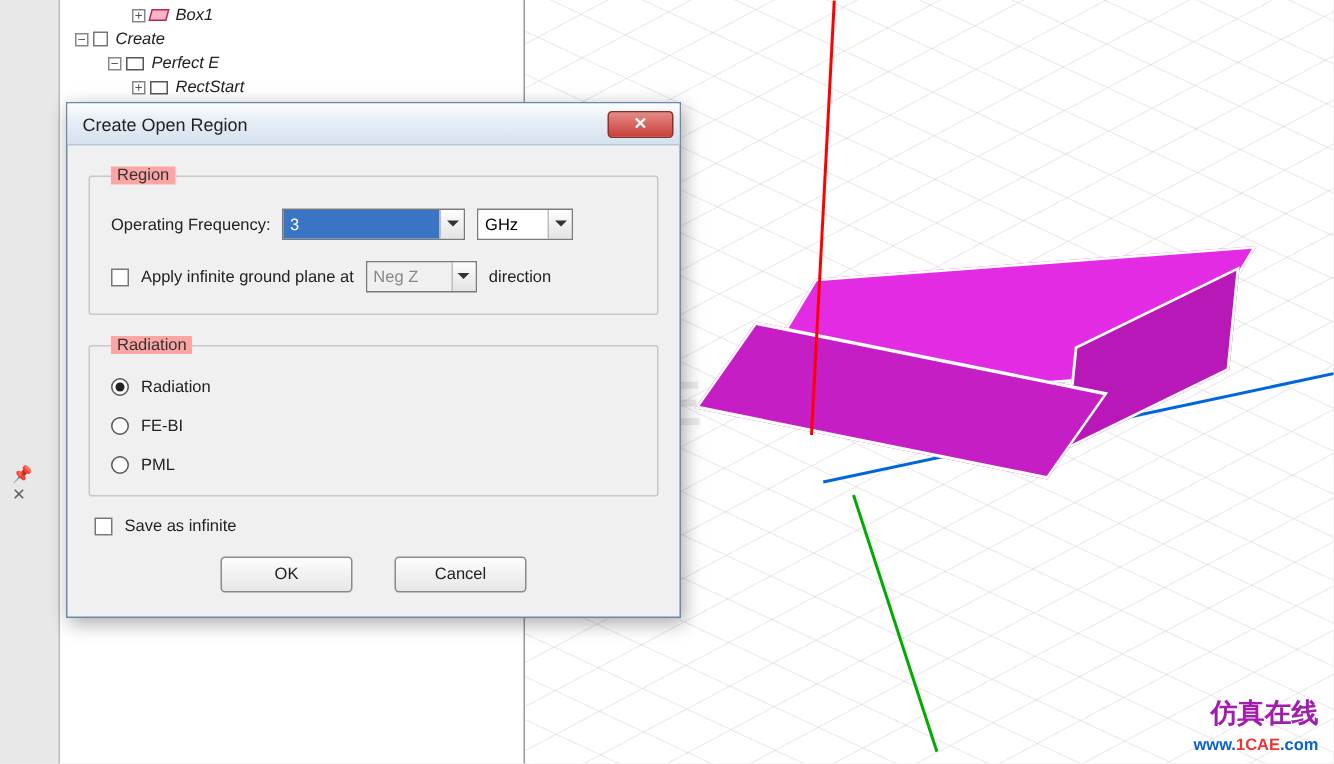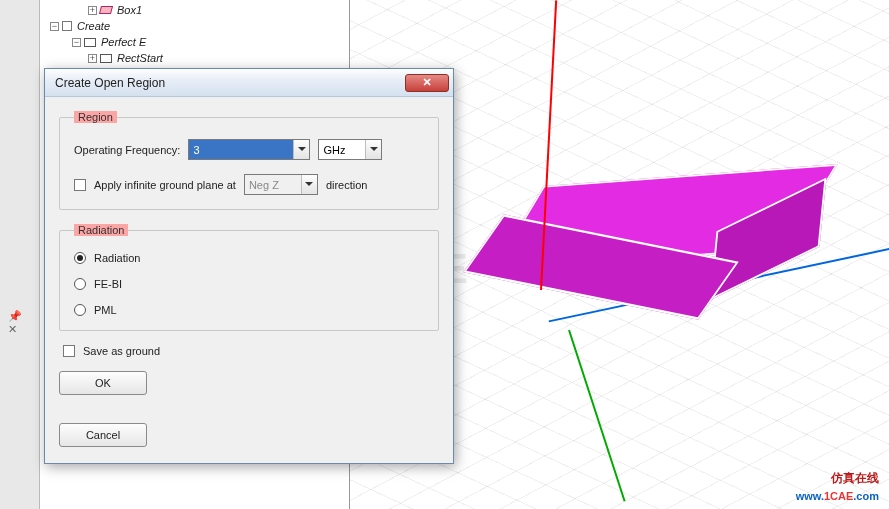--- a/index.html
+++ b/index.html
@@ -25,21 +25,21 @@
 }
 .axis-r { position: absolute; left: 190px; top: 0; width: 2px; height: 290px; background: red; transform: rotate(3deg); transform-origin: bottom; }
 .axis-g { position: absolute; left: 218px; top: 330px; width: 2px; height: 180px; background: #0a0; transform: rotate(-18deg); transform-origin: top; }
 .axis-b { position: absolute; left: 195px; top: 284px; width: 350px; height: 2px; background: #06d; transform: rotate(-12deg); }
 .box3d { position: absolute; left: 145px; top: 170px; width: 330px; height: 180px; }
 .face-top { position: absolute; left: 30px; top: 0; width: 280px; height: 95px; background: #e22be2; border: 2px solid #fff; transform: skewX(-35deg) scaleY(0.9) rotate(-5deg); }
 .face-front { position: absolute; left: -28px; top: 68px; width: 268px; height: 58px; background: #c41ec4; border: 2px solid #fff; transform: skewX(-35deg) skewY(10deg); }
 .face-side { position: absolute; left: 218px; top: 36px; width: 110px; height: 66px; background: #b818b8; border: 2px solid #fff; transform: skewY(-26deg) skewX(-6deg); }
 .watermark1 { position: absolute; left: 0; top: 245px; color: rgba(0,0,0,0.08); font-size: 42px; font-weight: bold; letter-spacing: 2px; }
 .watermark2 { position: absolute; right: 10px; bottom: 6px; text-align: right; }
-.wm-cn { color: #b91c1c; font-size: 12px; font-weight: bold; }
+.wm-cn { color: #a21caf; font-size: 18px; font-weight: bold; }
 .wm-url { font-size: 14px; font-weight: bold; }
 .wm-url .w1 { color: #0b63c8; }
 .wm-url .w2 { color: #e33; }
 
 
 .dialog { position: absolute; left: 44px; top: 68px; width: 410px; background: #f0f0f0; border: 1px solid #6b8aab; box-shadow: 2px 3px 12px rgba(0,0,0,0.35); }
 .titlebar { height: 28px; background: linear-gradient(#fdfdfe, #e6edf6 45%, #d5e1ef); border-bottom: 1px solid #b7c6da; display: flex; align-items: center; padding: 0 4px 0 10px; justify-content: flex-end; }
 .titlebar .title { flex: 1; color: #222; font-size: 12px; }
 .closebtn { width: 44px; height: 18px; border-radius: 3px; background: linear-gradient(#e58a86, #c8403a); border: 1px solid #8e2e28; display: flex; align-items: center; justify-content: center; color: #fff; font-weight: bold; font-size: 11px; }
 .dlg-body { padding: 14px 14px 16px; }
@@ -51,21 +51,21 @@
 .combo { display: inline-flex; align-items: center; border: 1px solid #7a7a7a; background: #fff; height: 21px; }
 .combo input { border: none; outline: none; height: 19px; padding: 0 4px; background: #fff; color: #000; }
 .combo input.sel { background: #3a74c4; color: #fff; }
 .combo .drop { width: 16px; height: 19px; background: linear-gradient(#fdfdfd,#e4e4e4); border-left: 1px solid #bdbdbd; display: flex; align-items: center; justify-content: center; }
 .combo .drop::after { content: ""; border: 4px solid transparent; border-top-color: #333; margin-top: 3px; }
 .combo.disabled { background: #f0f0f0; }
 .combo.disabled input { background: #f0f0f0; color: #888; }
 .chk { width: 12px; height: 12px; border: 1px solid #777; background: #fff; display: inline-block; flex: none; }
 .radio { width: 12px; height: 12px; border: 1px solid #555; border-radius: 50%; background: #fff; display: inline-flex; align-items: center; justify-content: center; flex: none; }
 .radio.on::after { content: ""; width: 6px; height: 6px; border-radius: 50%; background: #222; }
-.btnrow { display: flex; justify-content: center; gap: 28px; margin-top: 8px; flex-direction: column; }
+.btnrow { display: flex; justify-content: center; gap: 28px; margin-top: 8px; }
 .btn { width: 88px; height: 24px; border: 1px solid #8a8a8a; background: linear-gradient(#fdfdfd,#e6e6e6); border-radius: 3px; display: flex; align-items: center; justify-content: center; color: #222; }
 .save-row { display: flex; align-items: center; gap: 8px; margin: 4px 0 14px 4px; }
 .opt { display: flex; align-items: center; gap: 8px; margin-bottom: 14px; }
 .opt:last-child { margin-bottom: 0; }
 </style>
 </head>
 <body>
 
 <div class="gutter">
   <span class="pin">📌 ✕</span>
@@ -159,21 +159,21 @@
         <label>FE-BI</label>
       </div>
       <div class="opt">
         <span class="radio"></span>
         <label>PML</label>
       </div>
     </fieldset>
 
     <div class="save-row">
       <span class="chk"></span>
-      <label>Save as ground</label>
+      <label>Save as infinite</label>
     </div>
 
     <div class="btnrow">
       <div class="btn">
           <span>OK</span>
         </div>
       <div class="btn">
           <span>Cancel</span>
         </div>
     </div>

